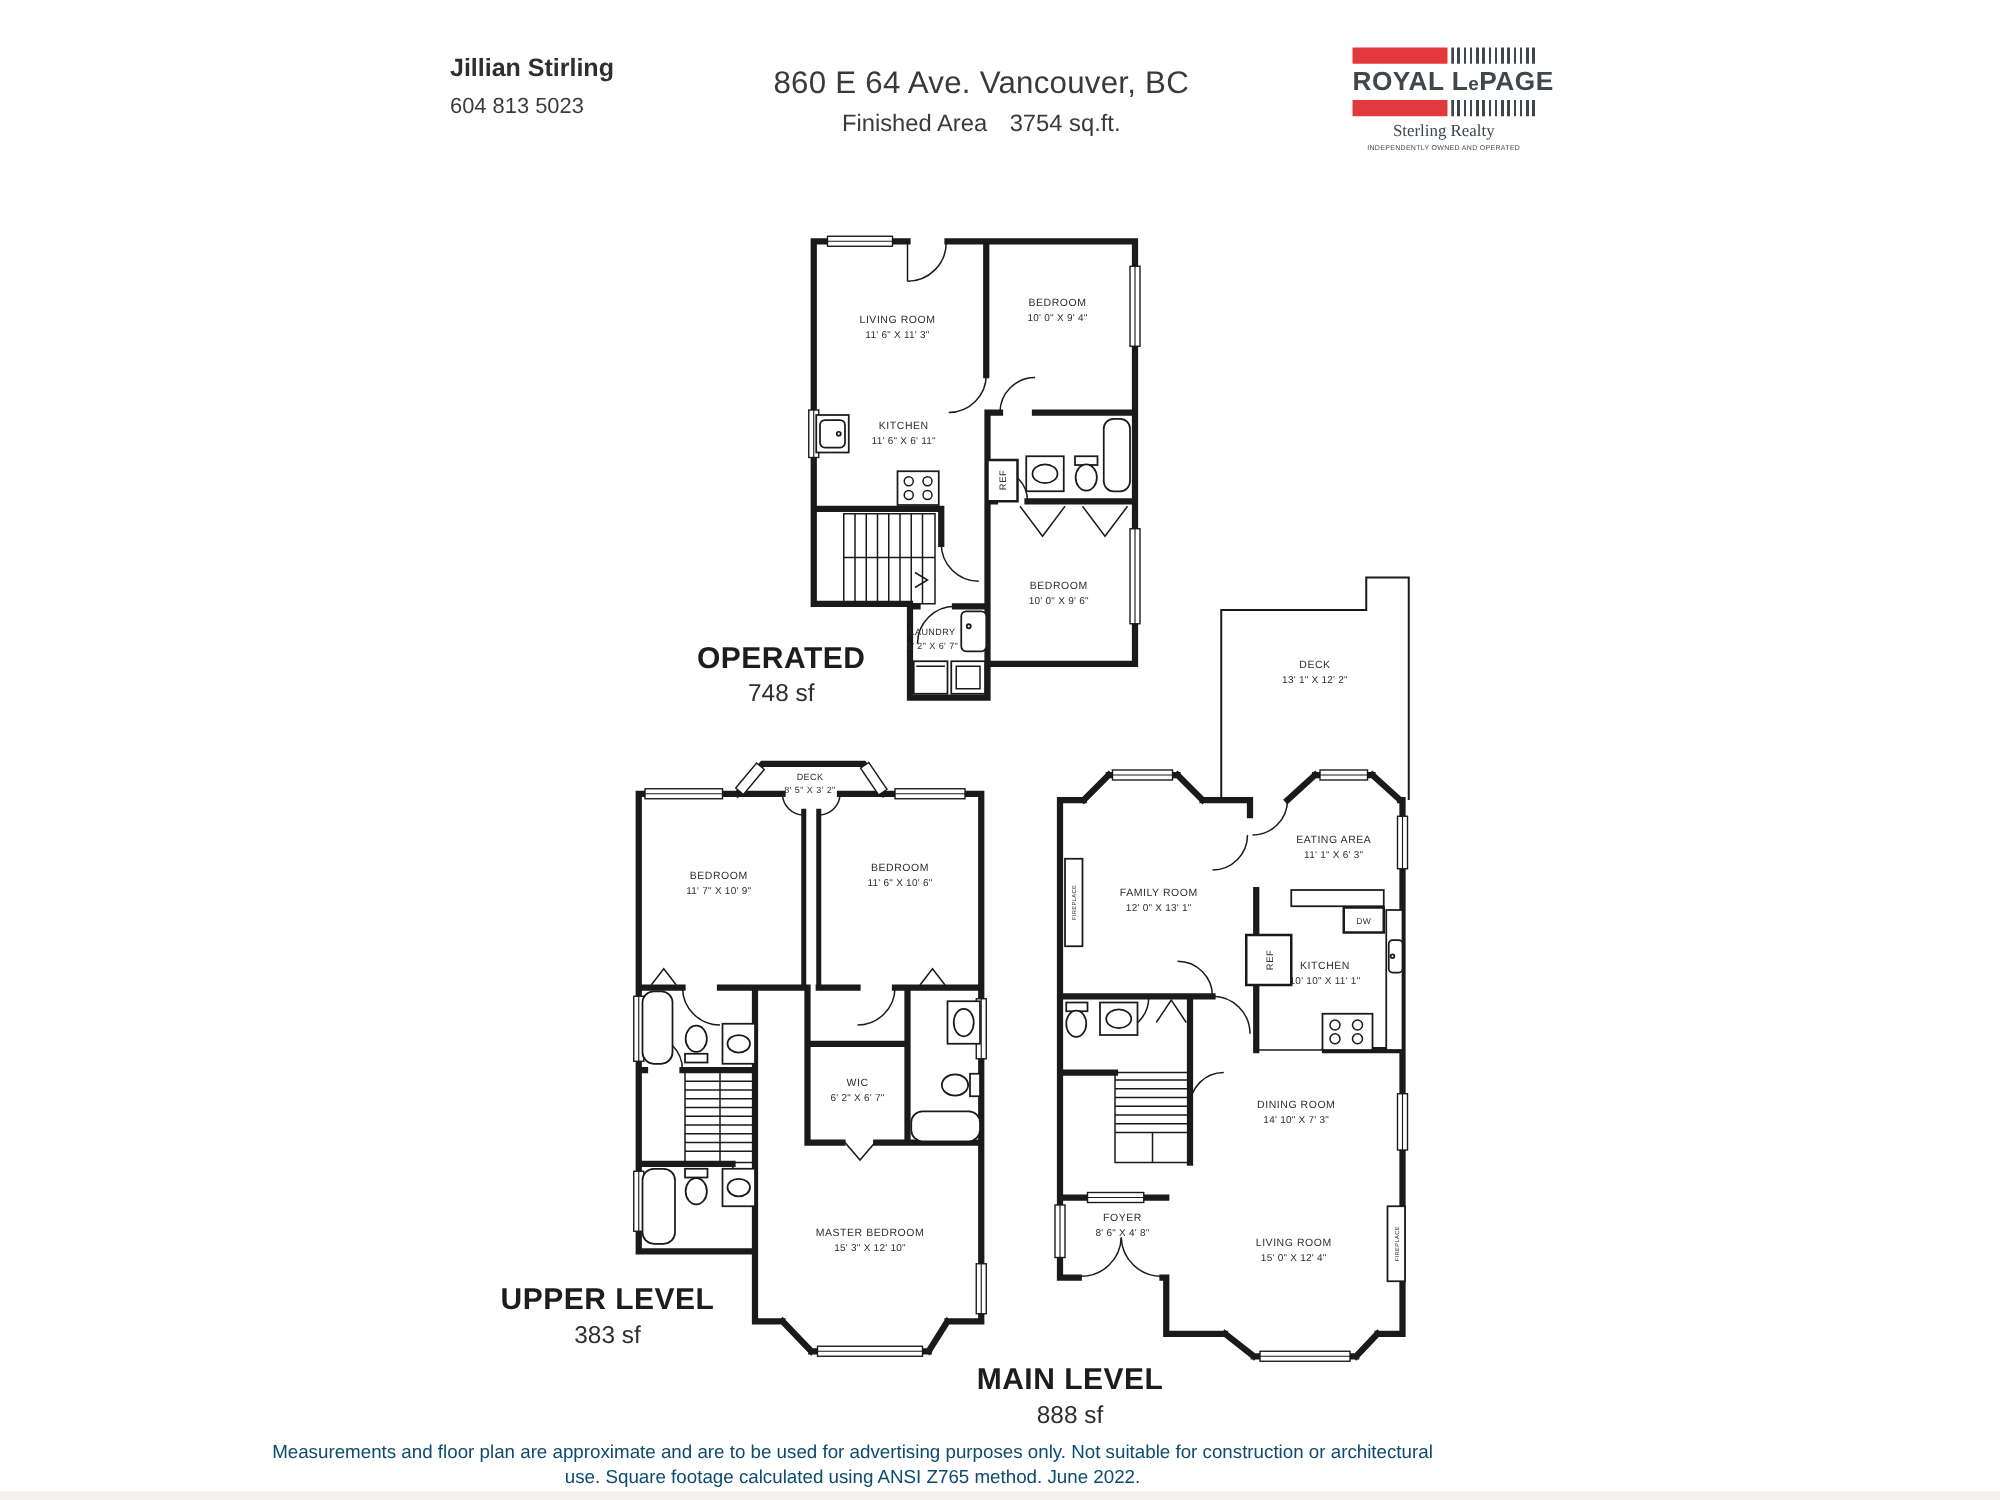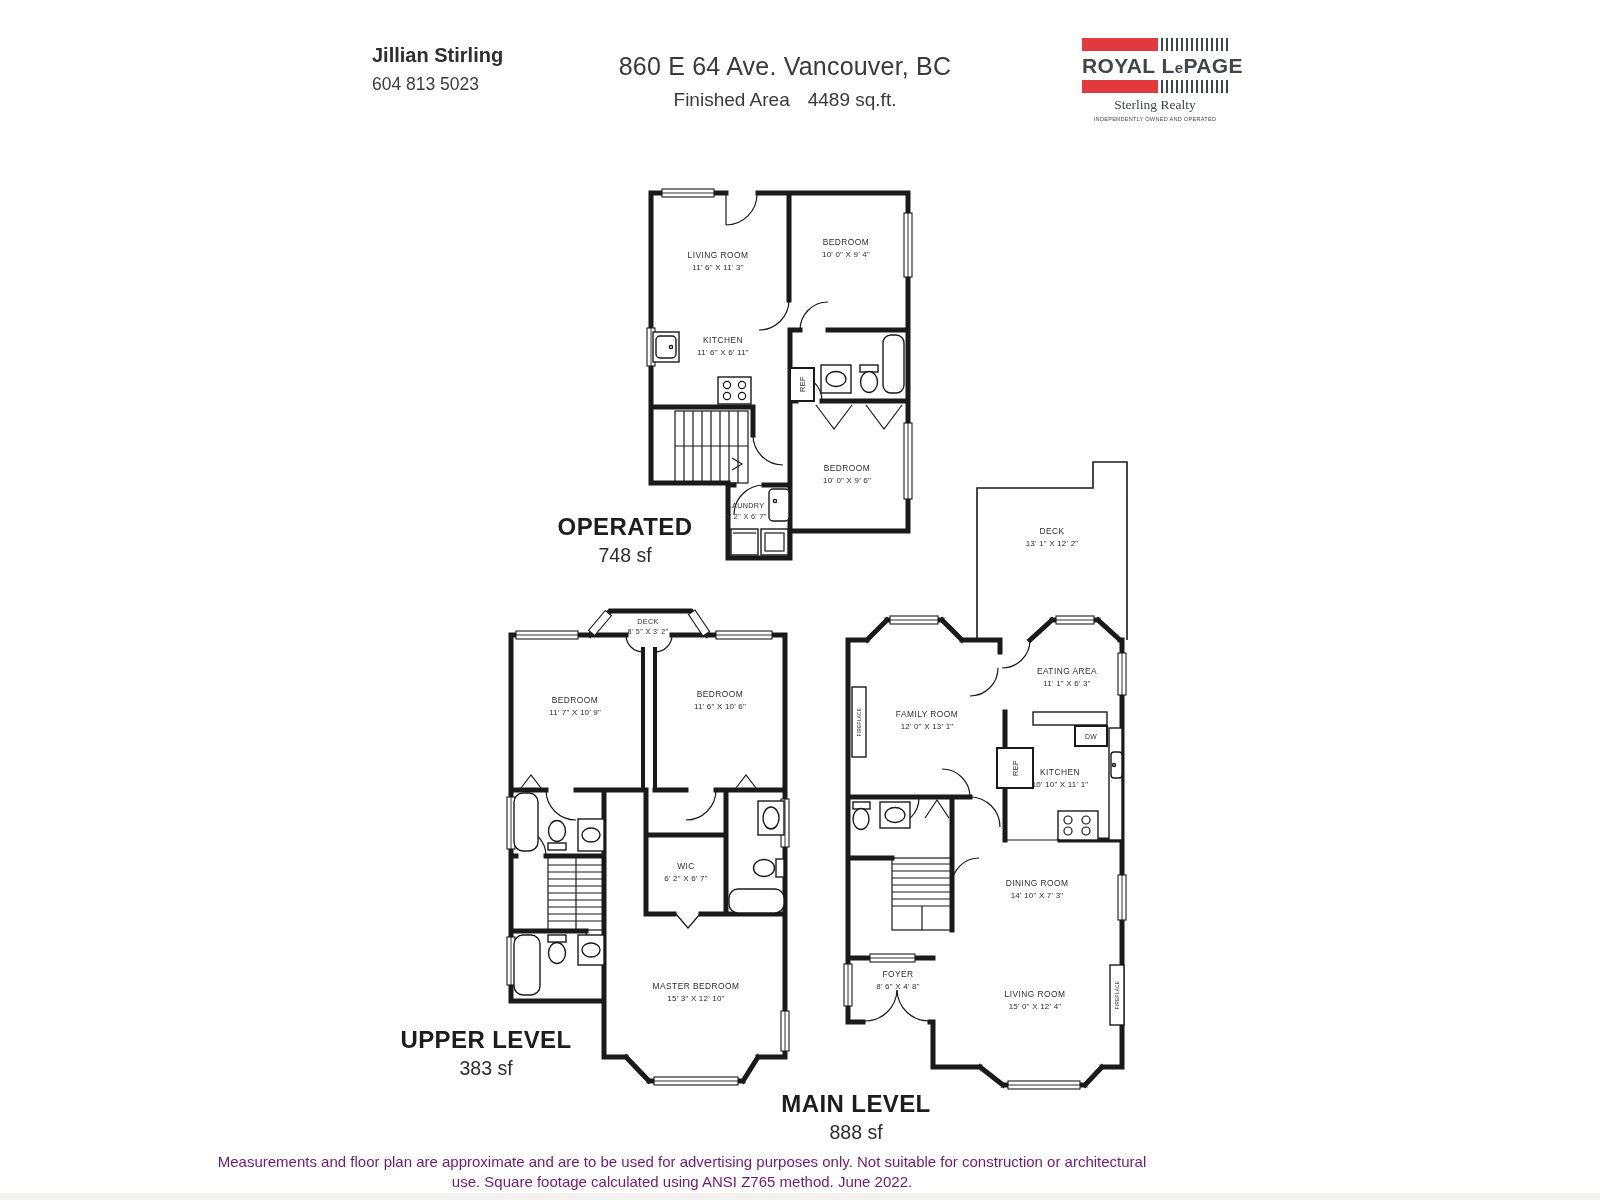--- a/index.html
+++ b/index.html
@@ -20,21 +20,21 @@
   .bar-stripes{flex:1;}
   .brand{font-size:21px;font-weight:bold;letter-spacing:.4px;margin:3px 0 2px;white-space:nowrap;}
   .brand .sm{font-size:15px;}
   .office{text-align:center;font-size:13.5px;margin-top:4px;font-family:Liberation Serif, serif;}
   .tagline{text-align:center;font-size:5.6px;letter-spacing:.25px;color:#4a4a4a;margin-top:3px;white-space:nowrap;}
   
   .lvl{width:260px;text-align:center;}
   .lvl-name{font-size:24px;font-weight:bold;color:#1d1d1d;letter-spacing:.4px;}
   .lvl-area{font-size:19.5px;color:#2e2e2e;margin-top:3px;}
   
-  .footer{left:0;top:1152px;width:1364px;text-align:center;font-size:15px;color:#701a75;line-height:19.5px;}
+  .footer{left:0;top:1152px;width:1364px;text-align:center;font-size:15px;color:#0c4a6e;line-height:19.5px;}
   .page-edge{left:0;top:1193px;width:1600px;height:7px;background:#f3f1ef;}
   
   .wall{stroke:#1a1a1a;stroke-width:5;fill:none;stroke-linecap:square;}
   .wall4{stroke:#1a1a1a;stroke-width:4;fill:none;stroke-linecap:square;}
   .thin{stroke:#1a1a1a;stroke-width:1.2;fill:none;}
   .deckline{stroke:#1a1a1a;stroke-width:1.6;fill:none;}
   .fix{stroke:#1a1a1a;stroke-width:1.4;fill:#fff;}
   .fix2{stroke:#1a1a1a;stroke-width:2;fill:#fff;}
   .win{fill:#fff;stroke:#1a1a1a;stroke-width:1.1;}
   .winline{stroke:#1a1a1a;stroke-width:.9;}
@@ -43,29 +43,29 @@
   .rsm{font-size:7.2px;fill:#2d2d2d;text-anchor:middle;letter-spacing:.35px;}
   .vtext{font-size:7.5px;fill:#2d2d2d;text-anchor:middle;letter-spacing:.4px;}
   .tinyv{font-size:4.6px;fill:#2d2d2d;text-anchor:middle;letter-spacing:.3px;}
   .dwtext{font-size:6.8px;fill:#2d2d2d;text-anchor:middle;letter-spacing:.3px;}
 </style>
 </head>
 <body>
 
 <div class="canvas">
 
-  <div class="abs" style="left:372px;top:44px;">
+  <div class="abs" style="left:360px;top:44px;">
     <div class="agent-name">Jillian Stirling</div>
     <div class="agent-phone">604 813 5023</div>
   </div>
 
   <div class="abs addr-block">
     <div class="addr">860 E 64 Ave. Vancouver, BC</div>
     <div class="finished">
-      <span>Finished Area</span><span class="gap"></span><span>4489 sq.ft.</span>
+      <span>Finished Area</span><span class="gap"></span><span>3754 sq.ft.</span>
     </div>
   </div>
 
   <div class="abs logo">
     <div class="logo-row">
       <div class="bar-red" style="background:#E23A3C;"></div>
       <div class="bar-stripes" style="background:repeating-linear-gradient(90deg,#41464C 0 2px,#fff 2px 5px);"></div>
     </div>
     <div class="brand" style="color:#41464C;"><span>ROYAL L</span><span class="sm">e</span><span>PAGE</span></div>
     <div class="logo-row">

